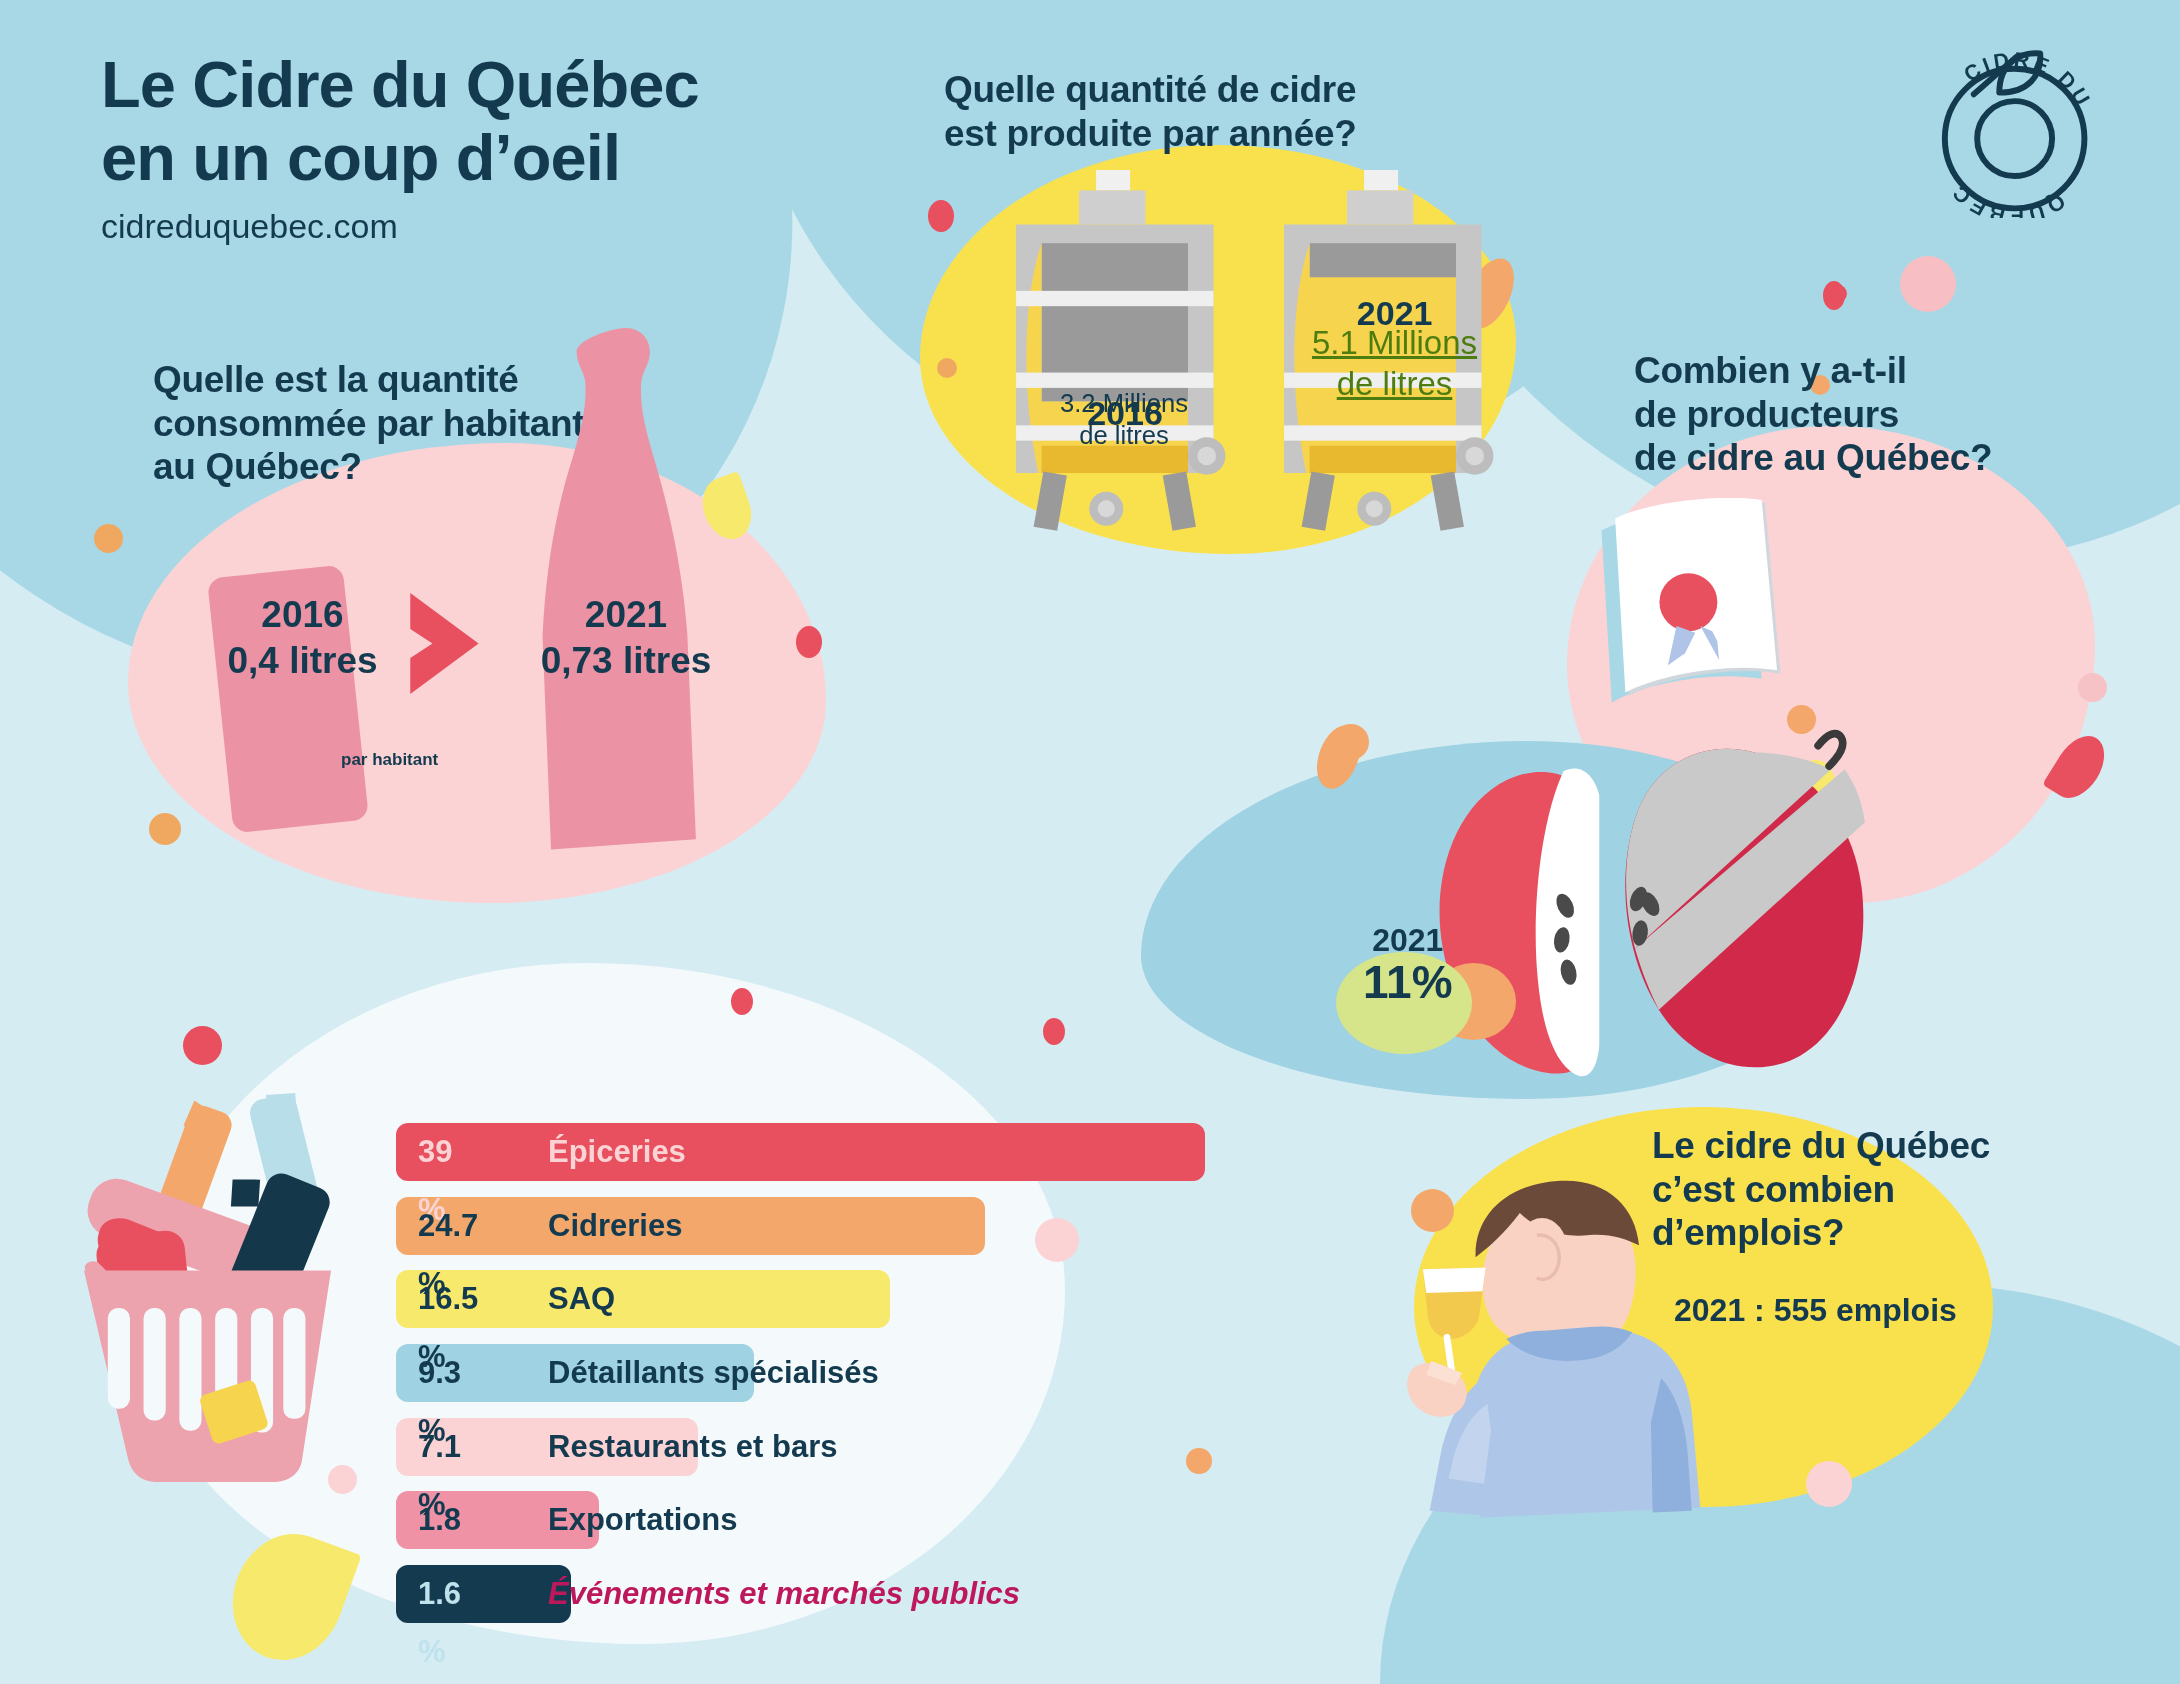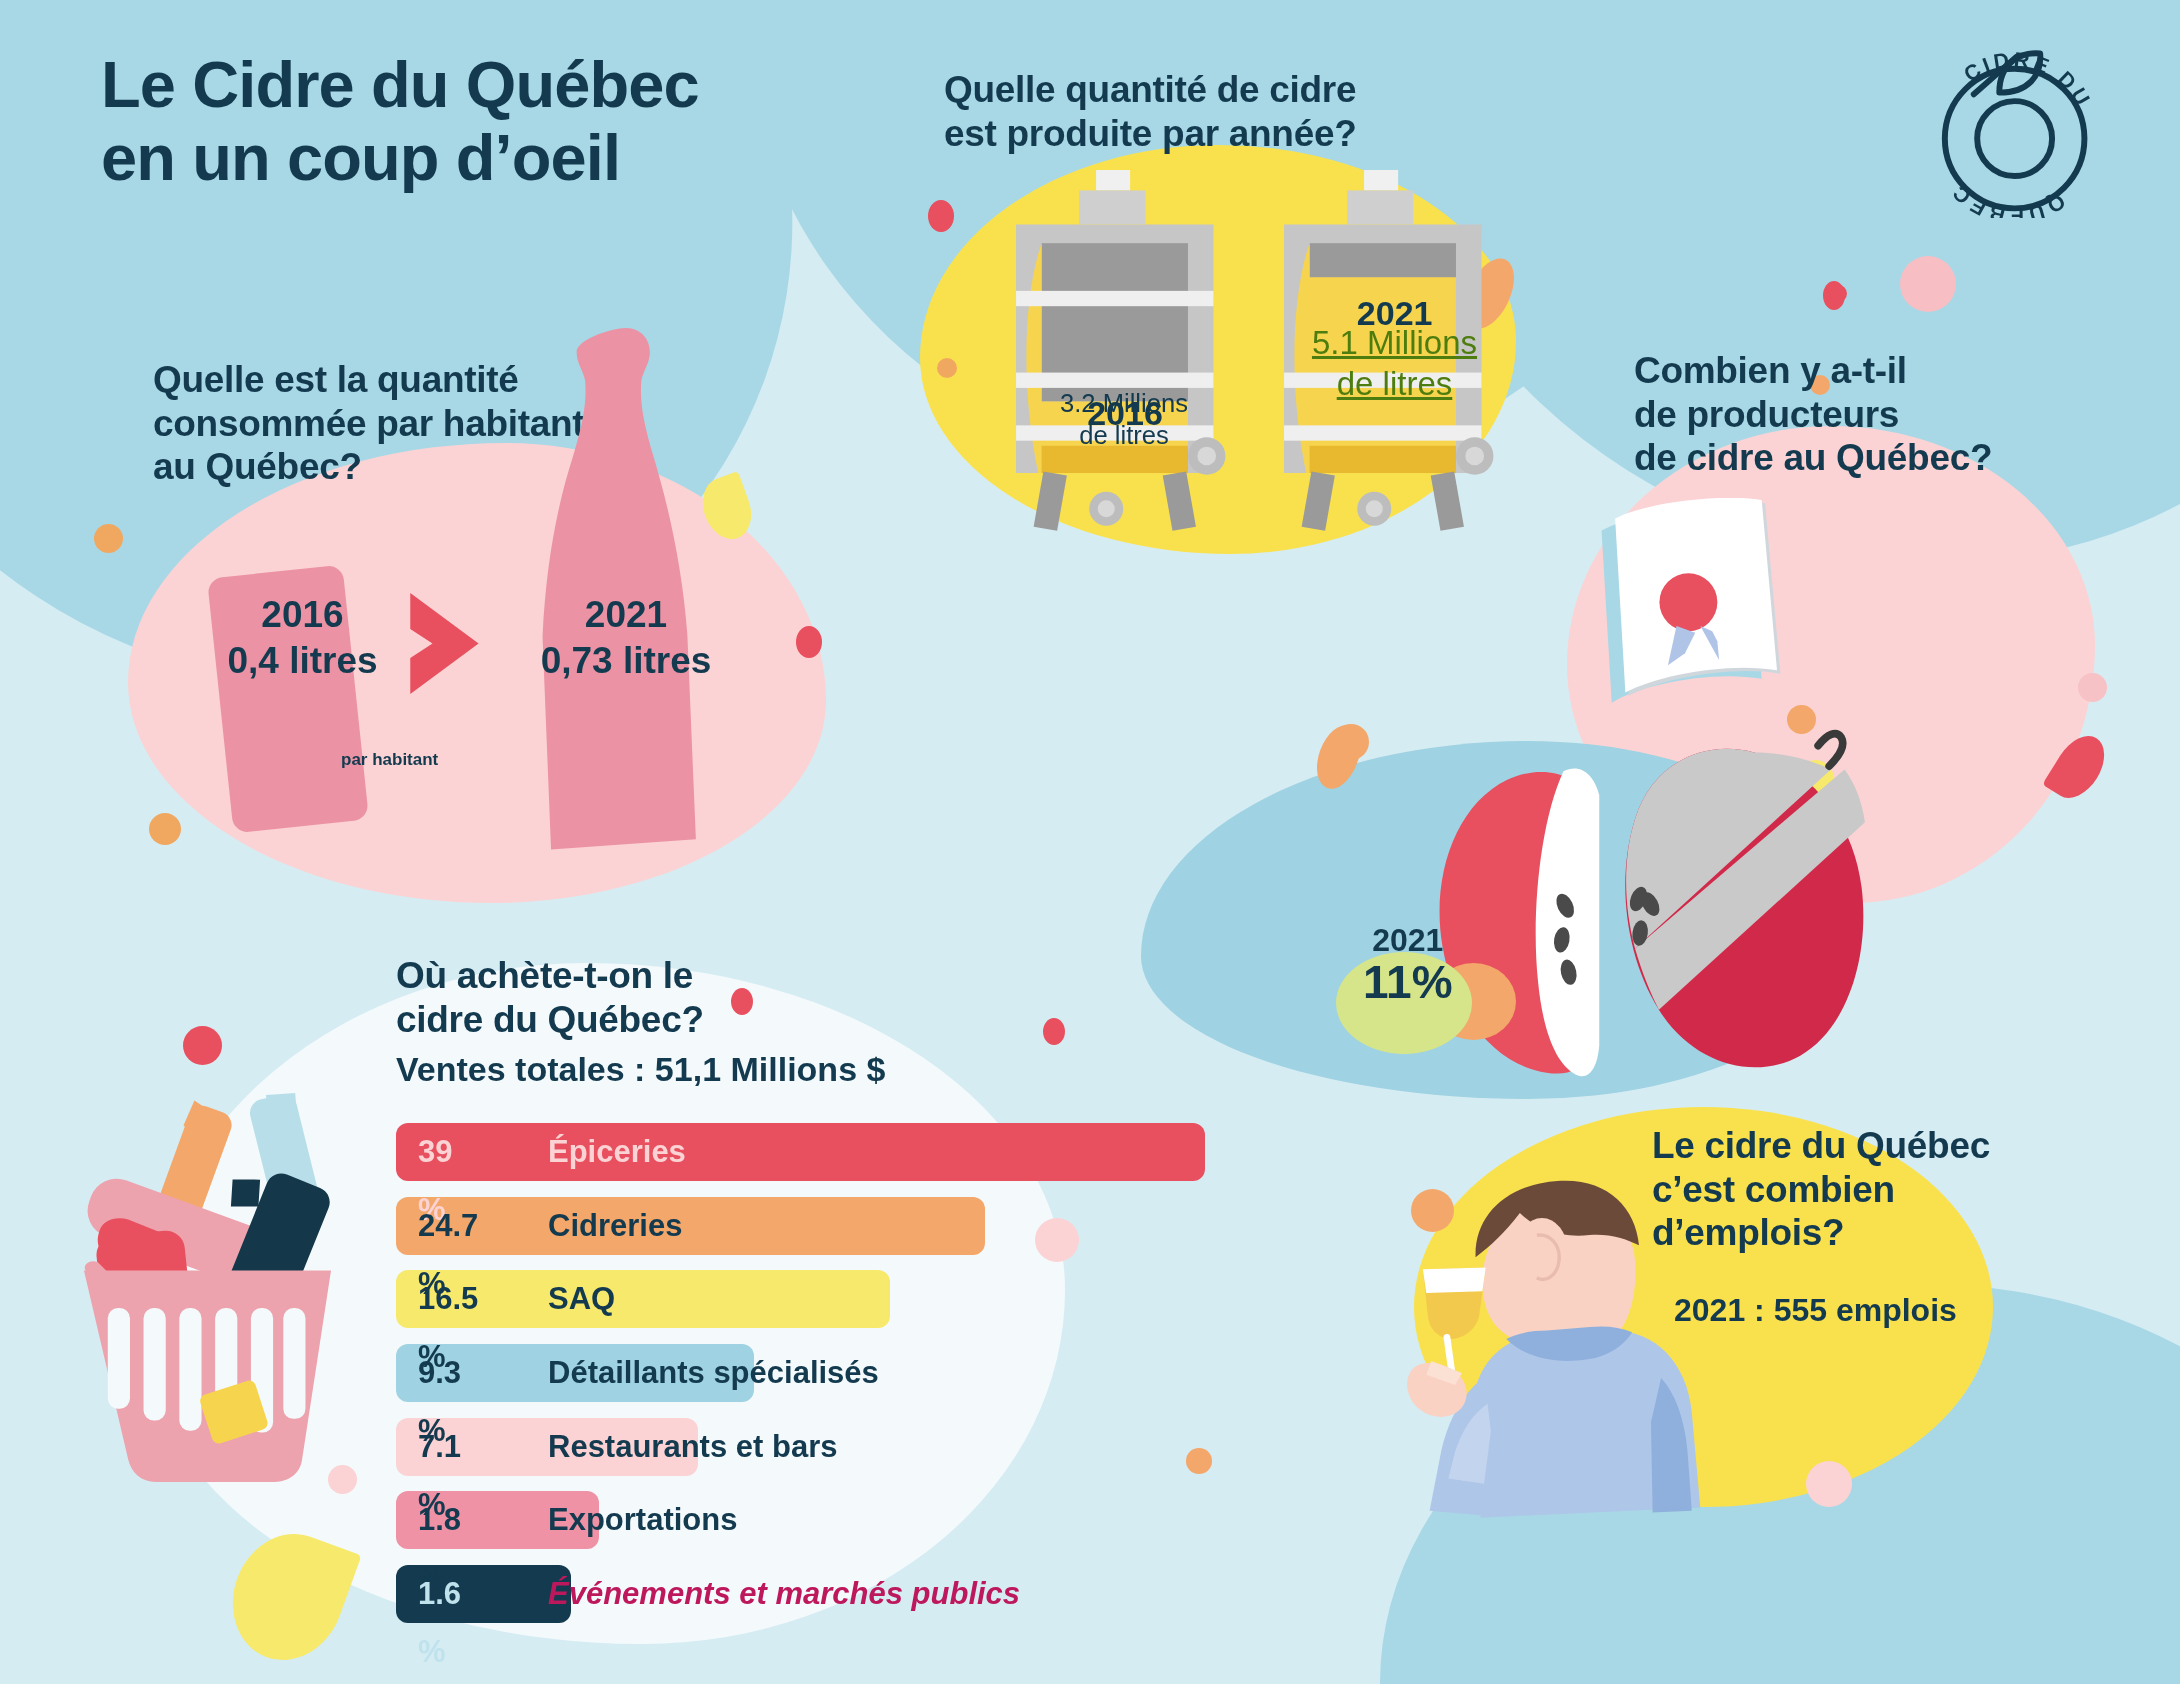--- a/index.html
+++ b/index.html
@@ -186,20 +186,21 @@
 
   <div class="tear" style="left:1469px;top:256px;width:41px;height:75px;background:#f4a76a;transform:rotate(25deg);"></div>
   <div class="tear" style="left:704px;top:477px;width:46px;height:63px;background:#f7e96b;transform:rotate(160deg);"></div>
   <div class="tear" style="left:1319px;top:724px;width:39px;height:66px;background:#f4a76a;transform:rotate(200deg);"></div>
   <div class="tear" style="left:2057px;top:733px;width:43px;height:68px;background:#e8505f;transform:rotate(32deg);"></div>
   <div class="tear" style="left:234px;top:1533px;width:109px;height:128px;background:#f7e96b;transform:rotate(200deg);border-radius:50% 50% 50% 4%;"></div>
 
   <div class="sec" id="sec-header">
     <h1 class="main-title">Le Cidre du Québec
 en un coup d’oeil</h1>
+    <div class="site">cidreduquebec.com</div>
   </div>
 
   <div class="sec" id="sec-logo">
     <div class="logo-wrap">
       <svg viewBox="0 0 215 205" width="183" height="175">
         <defs>
           <path id="arcTop" d="M 28 110 A 82 82 0 0 1 192 110"></path>
           <path id="arcBot" d="M 192 112 A 82 82 0 0 1 28 112"></path>
         </defs>
         <circle cx="110" cy="112" r="82" fill="none" stroke="#133a4f" stroke-width="7"></circle>
@@ -353,25 +354,20 @@
     </svg>
   </div>
 
   <div class="badge-blob-green"></div>
   <div class="badge-blob-orange"></div>
   <div id="apple-badge">
     <div class="yr">2021</div>
     <div class="pc">11%</div>
   </div>
 
-  <div class="sec" id="sec-where-title">
-    <div class="q-title">Où achète-t-on le
-cidre du Québec?</div>
-    <div class="ventes">Ventes totales : 51,1 Millions $</div>
-  </div>
 
   <div style="position:absolute;left:60px;top:1090px;width:358px;height:426px;z-index:4;">
     <svg viewBox="0 0 420 500" width="358" height="426">
       <rect x="128" y="18" width="52" height="160" rx="16" fill="#f4a76a" transform="rotate(20 154 98)"></rect>
       <path d="M 150 16 L 182 24 L 176 56 L 148 48 Z" fill="#f4a76a" transform="rotate(20 164 36)"></path>
       <rect x="238" y="6" width="56" height="160" rx="16" fill="#b8dfe9" transform="rotate(-14 266 86)"></rect>
       <path d="M 246 2 L 280 8 L 274 42 L 242 36 Z" fill="#b8dfe9" transform="rotate(-14 260 22)"></path>
       <rect x="28" y="134" width="240" height="70" rx="32" fill="#eda3ae" transform="rotate(20 148 169)"></rect>
       <path d="M 46 166 C 50 152 66 148 80 152 L 140 176 L 124 218 L 58 194 C 44 190 42 178 46 166 Z" fill="#e8505f"></path>
       <rect x="48" y="168" width="104" height="148" rx="22" fill="#e8505f" transform="rotate(-6 100 242)"></rect>

